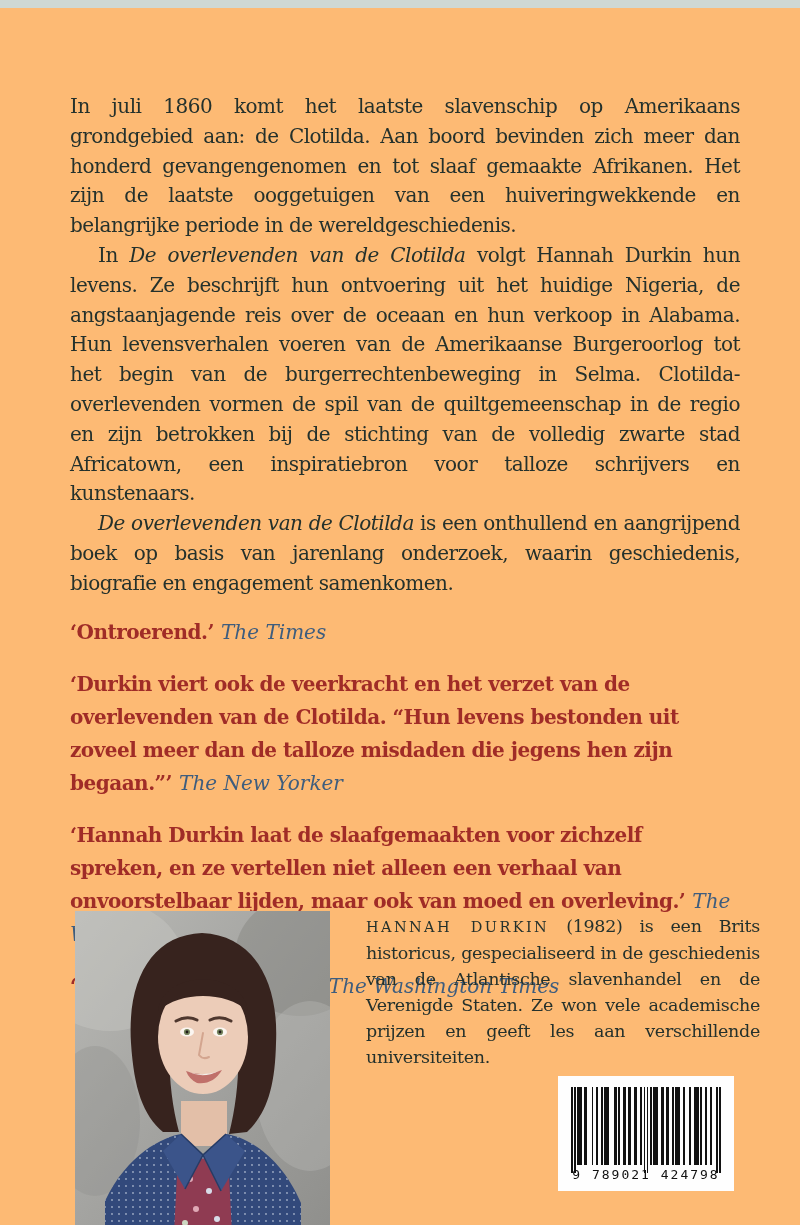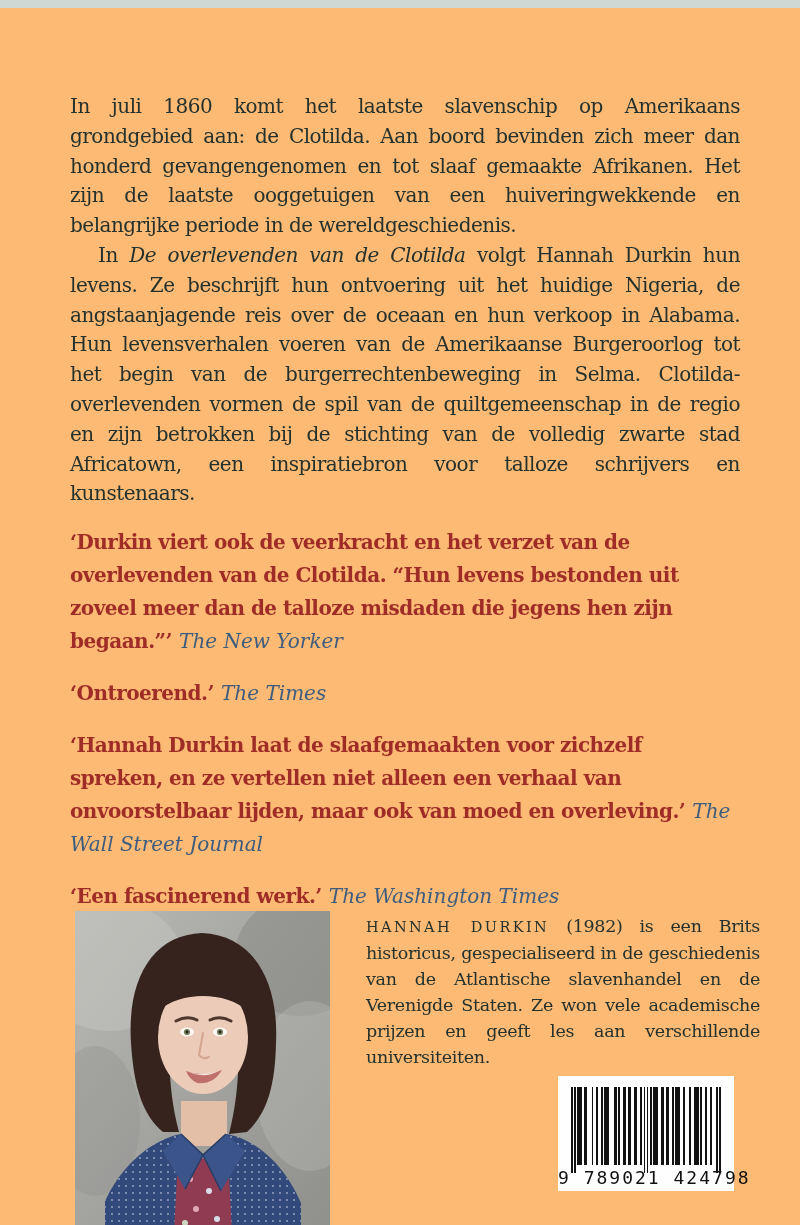--- a/index.html
+++ b/index.html
@@ -91,40 +91,41 @@
     width: 150px;
     height: 86px;
   }
   .barcode-digits {
     position: absolute;
     left: 0;
     right: 0;
     top: 91px;
     text-align: center;
     font-family: "DejaVu Sans Mono", monospace;
-    font-size: 18px;
+    font-size: 13px;
     letter-spacing: 2px;
     color: #111;
     white-space: nowrap;
   }
 </style>
 </head>
 <body>
 
 <div class="cover">
 
   <div class="text-col">
     <div class="synopsis">
       <p><span>In juli 1860 komt het laatste slavenschip op Amerikaans grondgebied aan: de Clotilda. Aan boord bevinden zich meer dan honderd gevangengenomen en tot slaaf gemaakte Afrikanen. Het zijn de laatste ooggetuigen van een huiveringwekkende en belangrijke periode in de wereldgeschiedenis.</span></p>
       <p class="indent"><span>In </span><i>De overlevenden van de Clotilda</i><span> volgt Hannah Durkin hun levens. Ze beschrijft hun ontvoering uit het huidige Nigeria, de angstaanjagende reis over de oceaan en hun verkoop in Alabama. Hun levensverhalen voeren van de Amerikaanse Burgeroorlog tot het begin van de burgerrechtenbeweging in Selma. Clotilda-overlevenden vormen de spil van de quiltgemeenschap in de regio en zijn betrokken bij de stichting van de volledig zwarte stad Africatown, een inspiratiebron voor talloze schrijvers en kunstenaars.</span></p>
+      <p class="indent"><i>De overlevenden van de Clotilda</i><span> is een onthullend en aangrijpend boek op basis van jarenlang onderzoek, waarin geschiedenis, biografie en engagement samenkomen.</span></p>
     </div>
 
     <div class="quotes">
+      <p class="quote"><span class="q">‘Ontroerend.’</span><span class="src">The Times</span></p>
       <p class="quote"><span class="q">‘Durkin viert ook de veerkracht en het verzet van de overlevenden van de Clotilda. “Hun levens bestonden uit zoveel meer dan de talloze misdaden die jegens hen zijn begaan.”’</span><span class="src">The New Yorker</span></p>
-      <p class="quote"><span class="q">‘Ontroerend.’</span><span class="src">The Times</span></p>
       <p class="quote"><span class="q">‘Hannah Durkin laat de slaafgemaakten voor zichzelf spreken, en ze vertellen niet alleen een verhaal van onvoorstelbaar lijden, maar ook van moed en overleving.’</span><span class="src">The Wall Street Journal</span></p>
       <p class="quote"><span class="q">‘Een fascinerend werk.’</span><span class="src">The Washington Times</span></p>
     </div>
   </div>
 
   <div class="author-section">
     <div class="photo">
       <svg viewBox="0 0 255 322" xmlns="http://www.w3.org/2000/svg">
         <defs>
           <linearGradient id="bgg" x1="0" y1="0" x2="1" y2="1">

